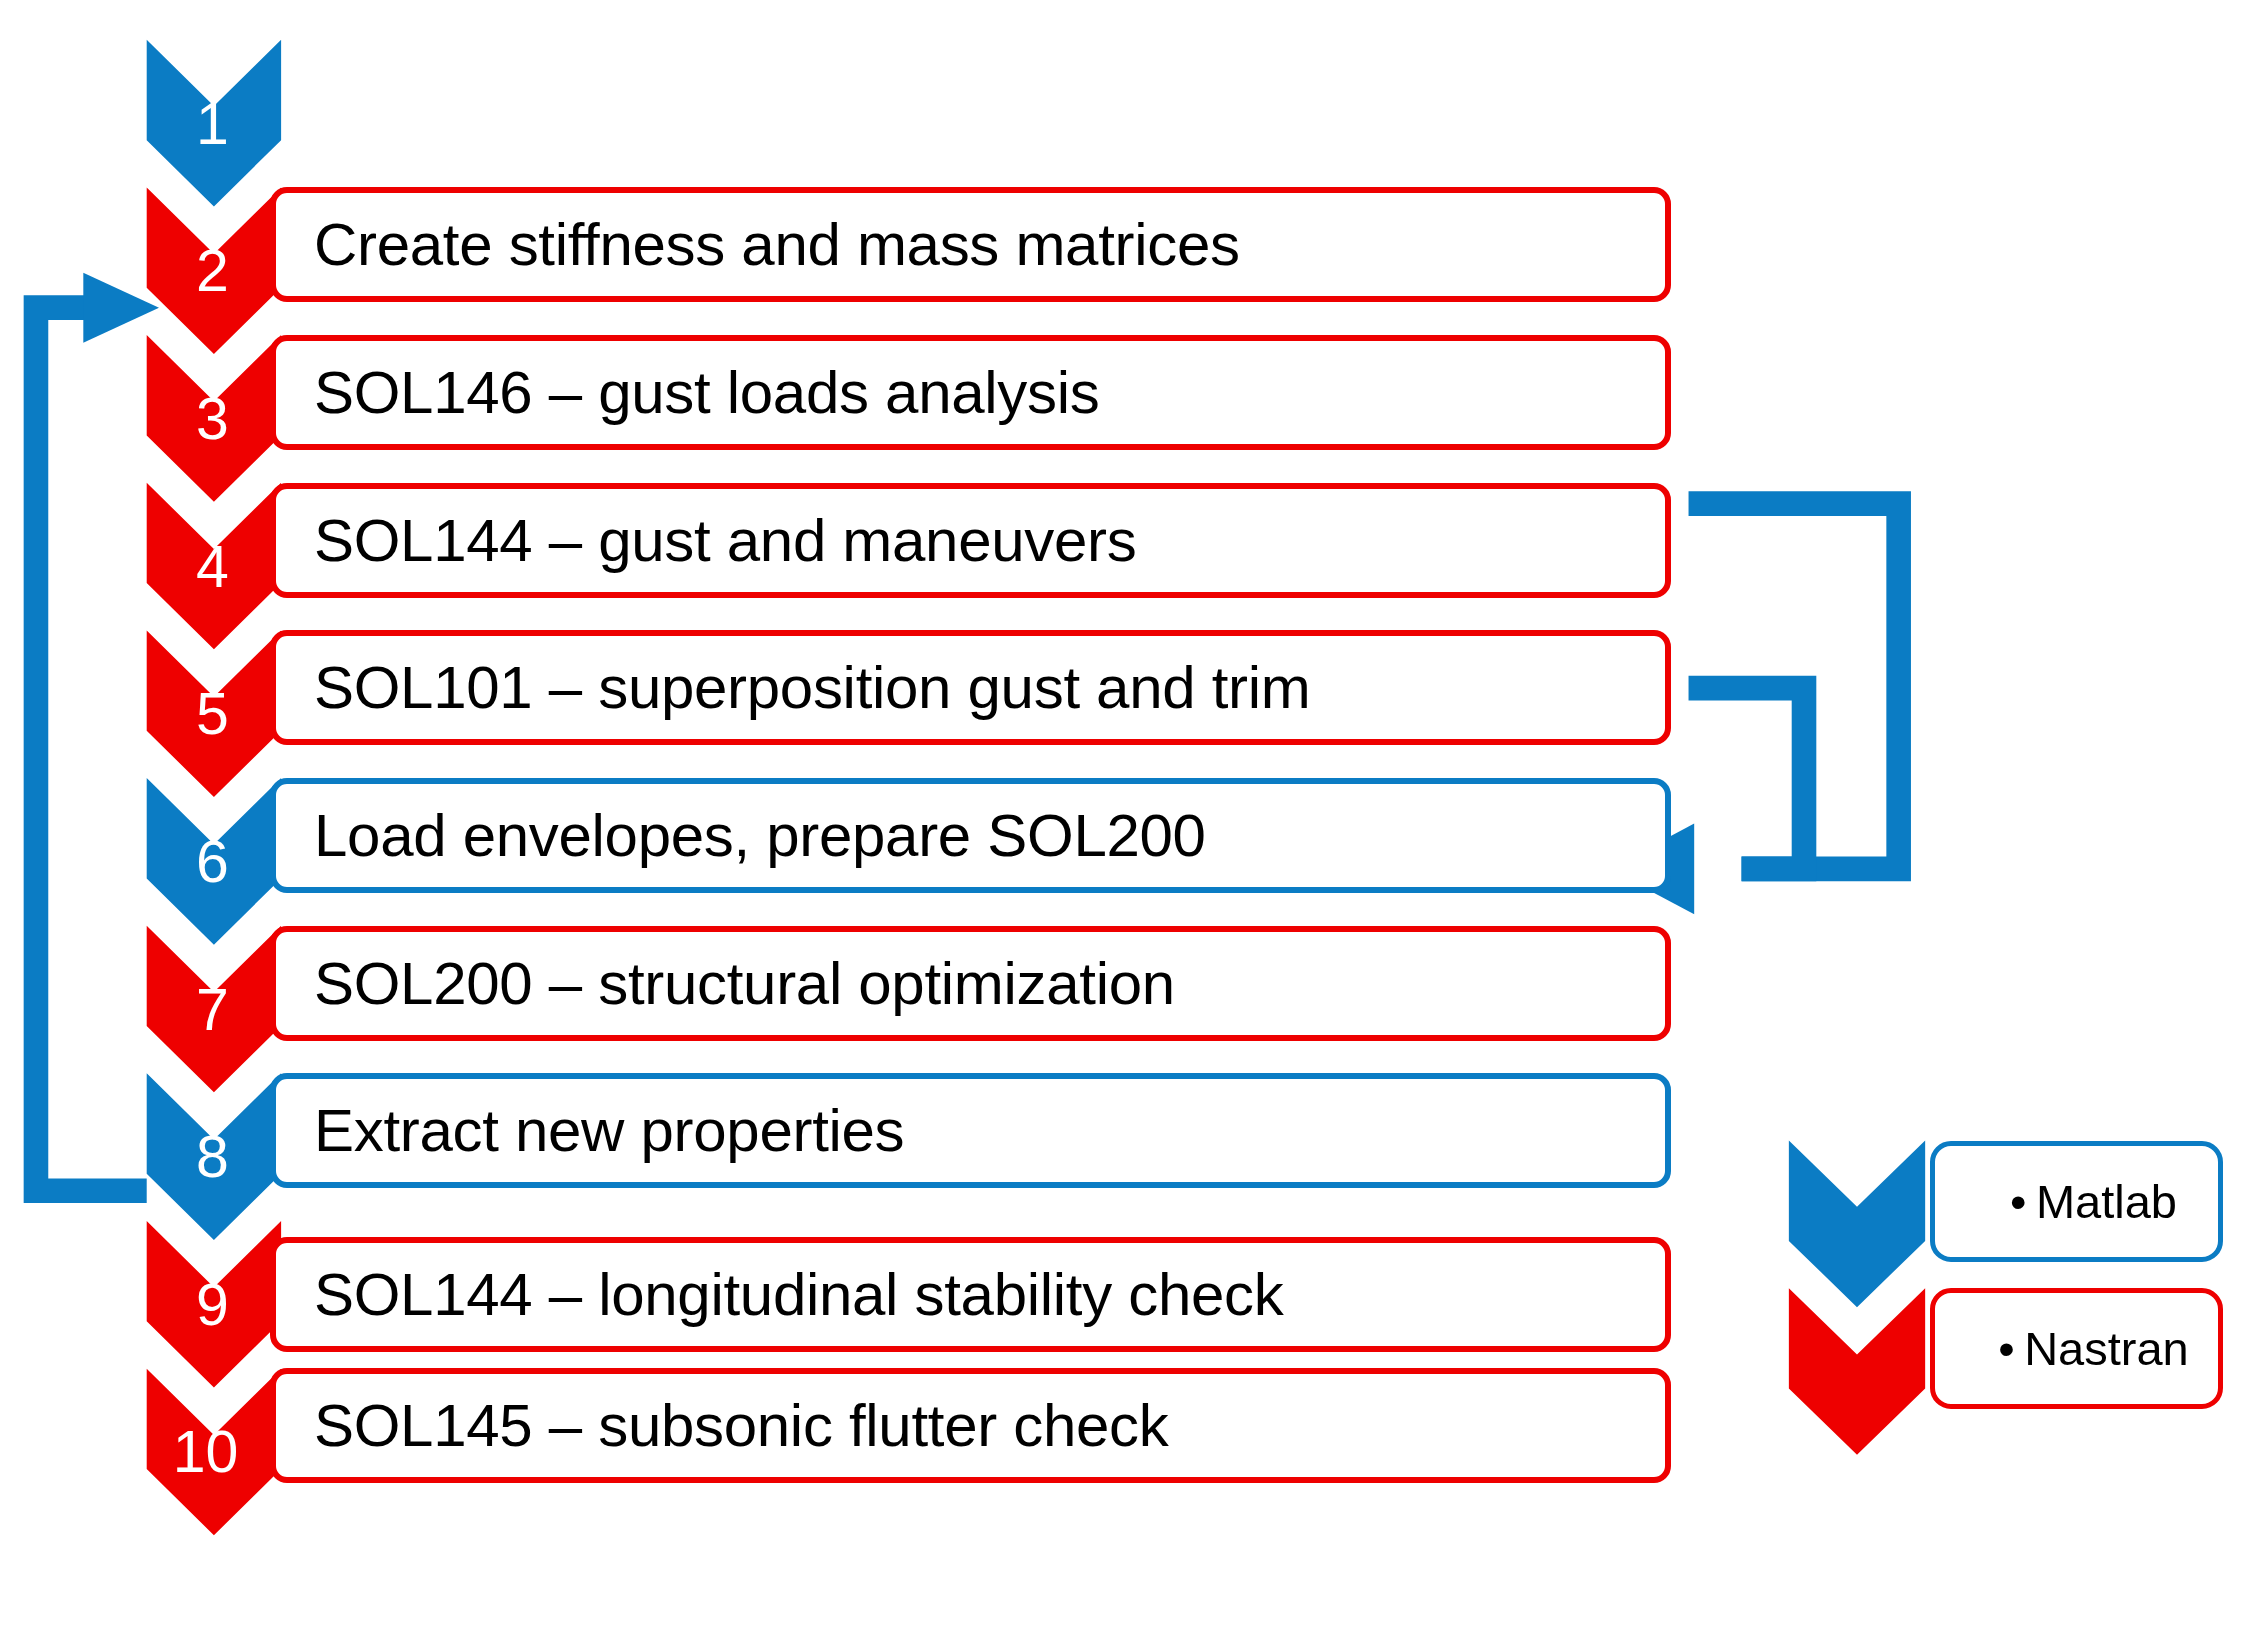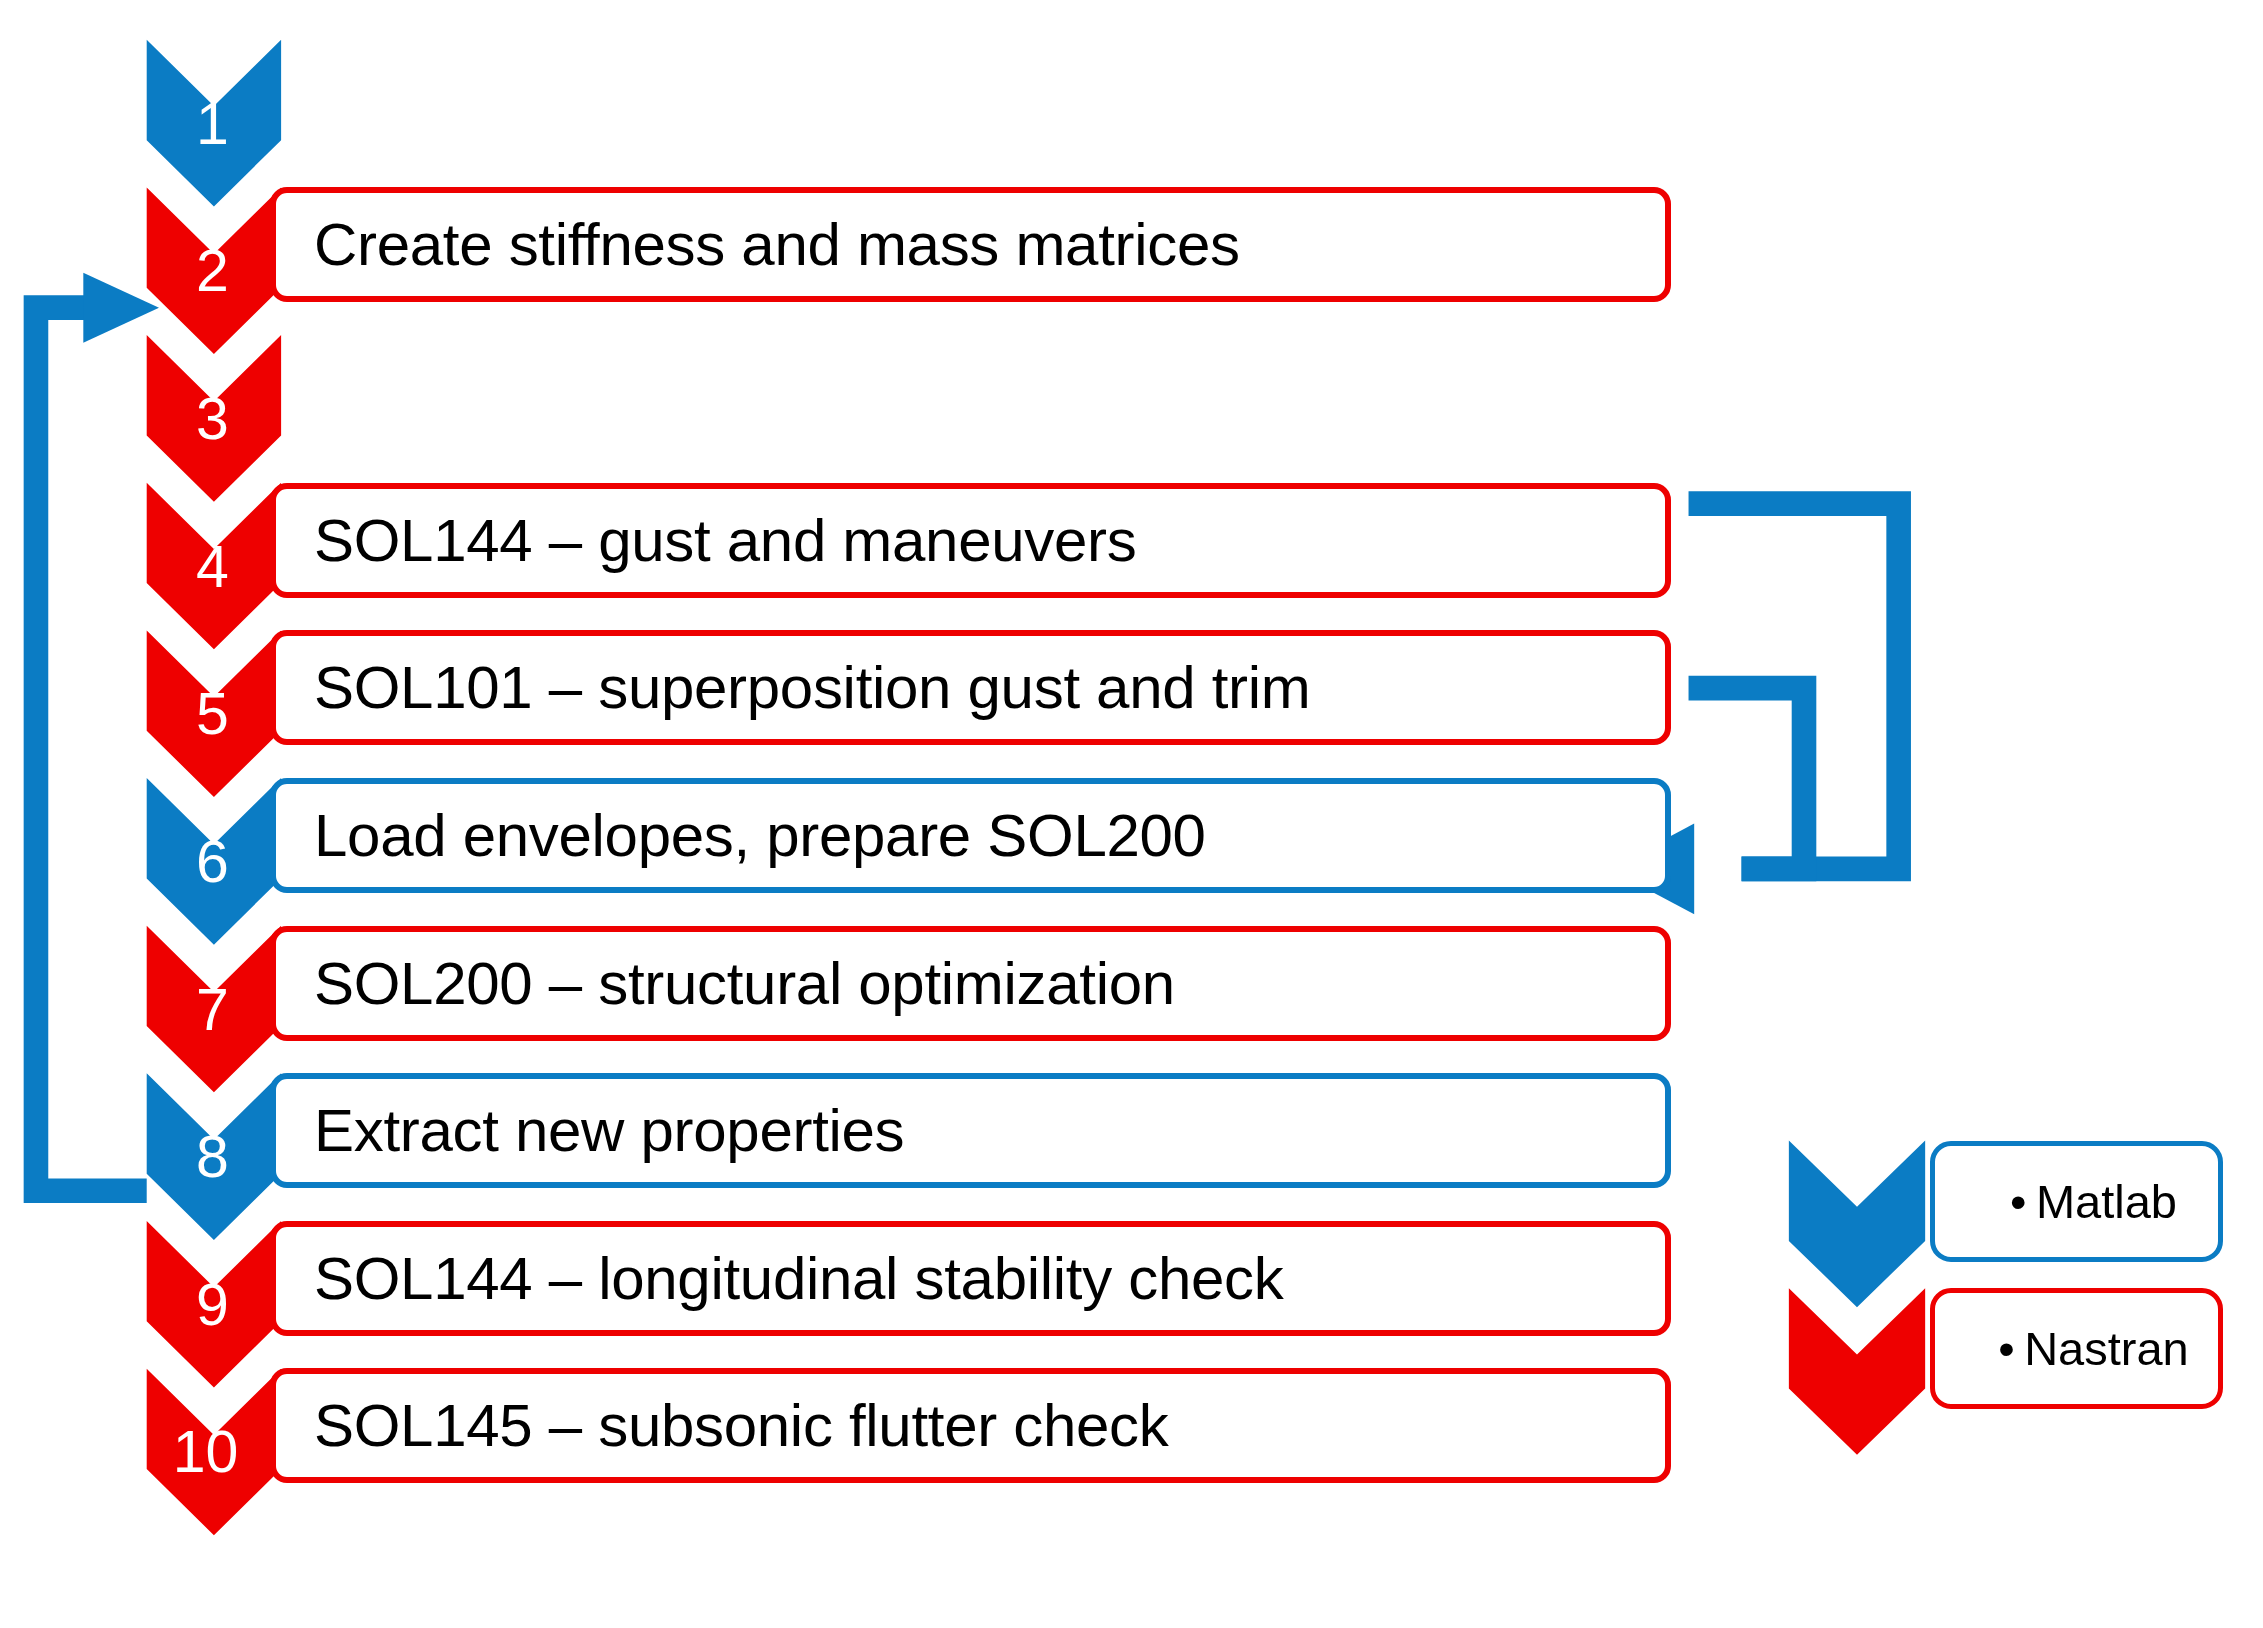--- a/index.html
+++ b/index.html
@@ -180,20 +180,23 @@
     </div>
 
     <div class="flow-row" style="top:187px;">
       <div class="step-box red" style="top:0;">
         <span class="step-label">Create stiffness and mass matrices</span>
       </div>
       <span class="step-number" style="left:151px; top:55px;">2</span>
     </div>
 
     <div class="flow-row" style="top:335px;">
+      <div class="step-box red" style="top:0;">
+        <span class="step-label">SOL146 – gust loads analysis</span>
+      </div>
       <span class="step-number" style="left:151px; top:55px;">3</span>
     </div>
 
     <div class="flow-row" style="top:483px;">
       <div class="step-box red" style="top:0;">
         <span class="step-label">SOL144 – gust and maneuvers</span>
       </div>
       <span class="step-number" style="left:151px; top:55px;">4</span>
     </div>
 
@@ -219,21 +222,21 @@
     </div>
 
     <div class="flow-row" style="top:1073px;">
       <div class="step-box blue" style="top:0;">
         <span class="step-label">Extract new properties</span>
       </div>
       <span class="step-number" style="left:151px; top:55px;">8</span>
     </div>
 
     <div class="flow-row" style="top:1221px;">
-      <div class="step-box red" style="top:0;text-align:center;">
+      <div class="step-box red" style="top:16px;text-align:center;">
         <span class="step-label">SOL144 – longitudinal stability check</span>
       </div>
       <span class="step-number" style="left:151px; top:55px;">9</span>
     </div>
 
     <div class="flow-row" style="top:1368px;">
       <div class="step-box red" style="top:0;">
         <span class="step-label">SOL145 – subsonic flutter check</span>
       </div>
       <span class="step-number" style="left:144px; top:55px;">10</span>

